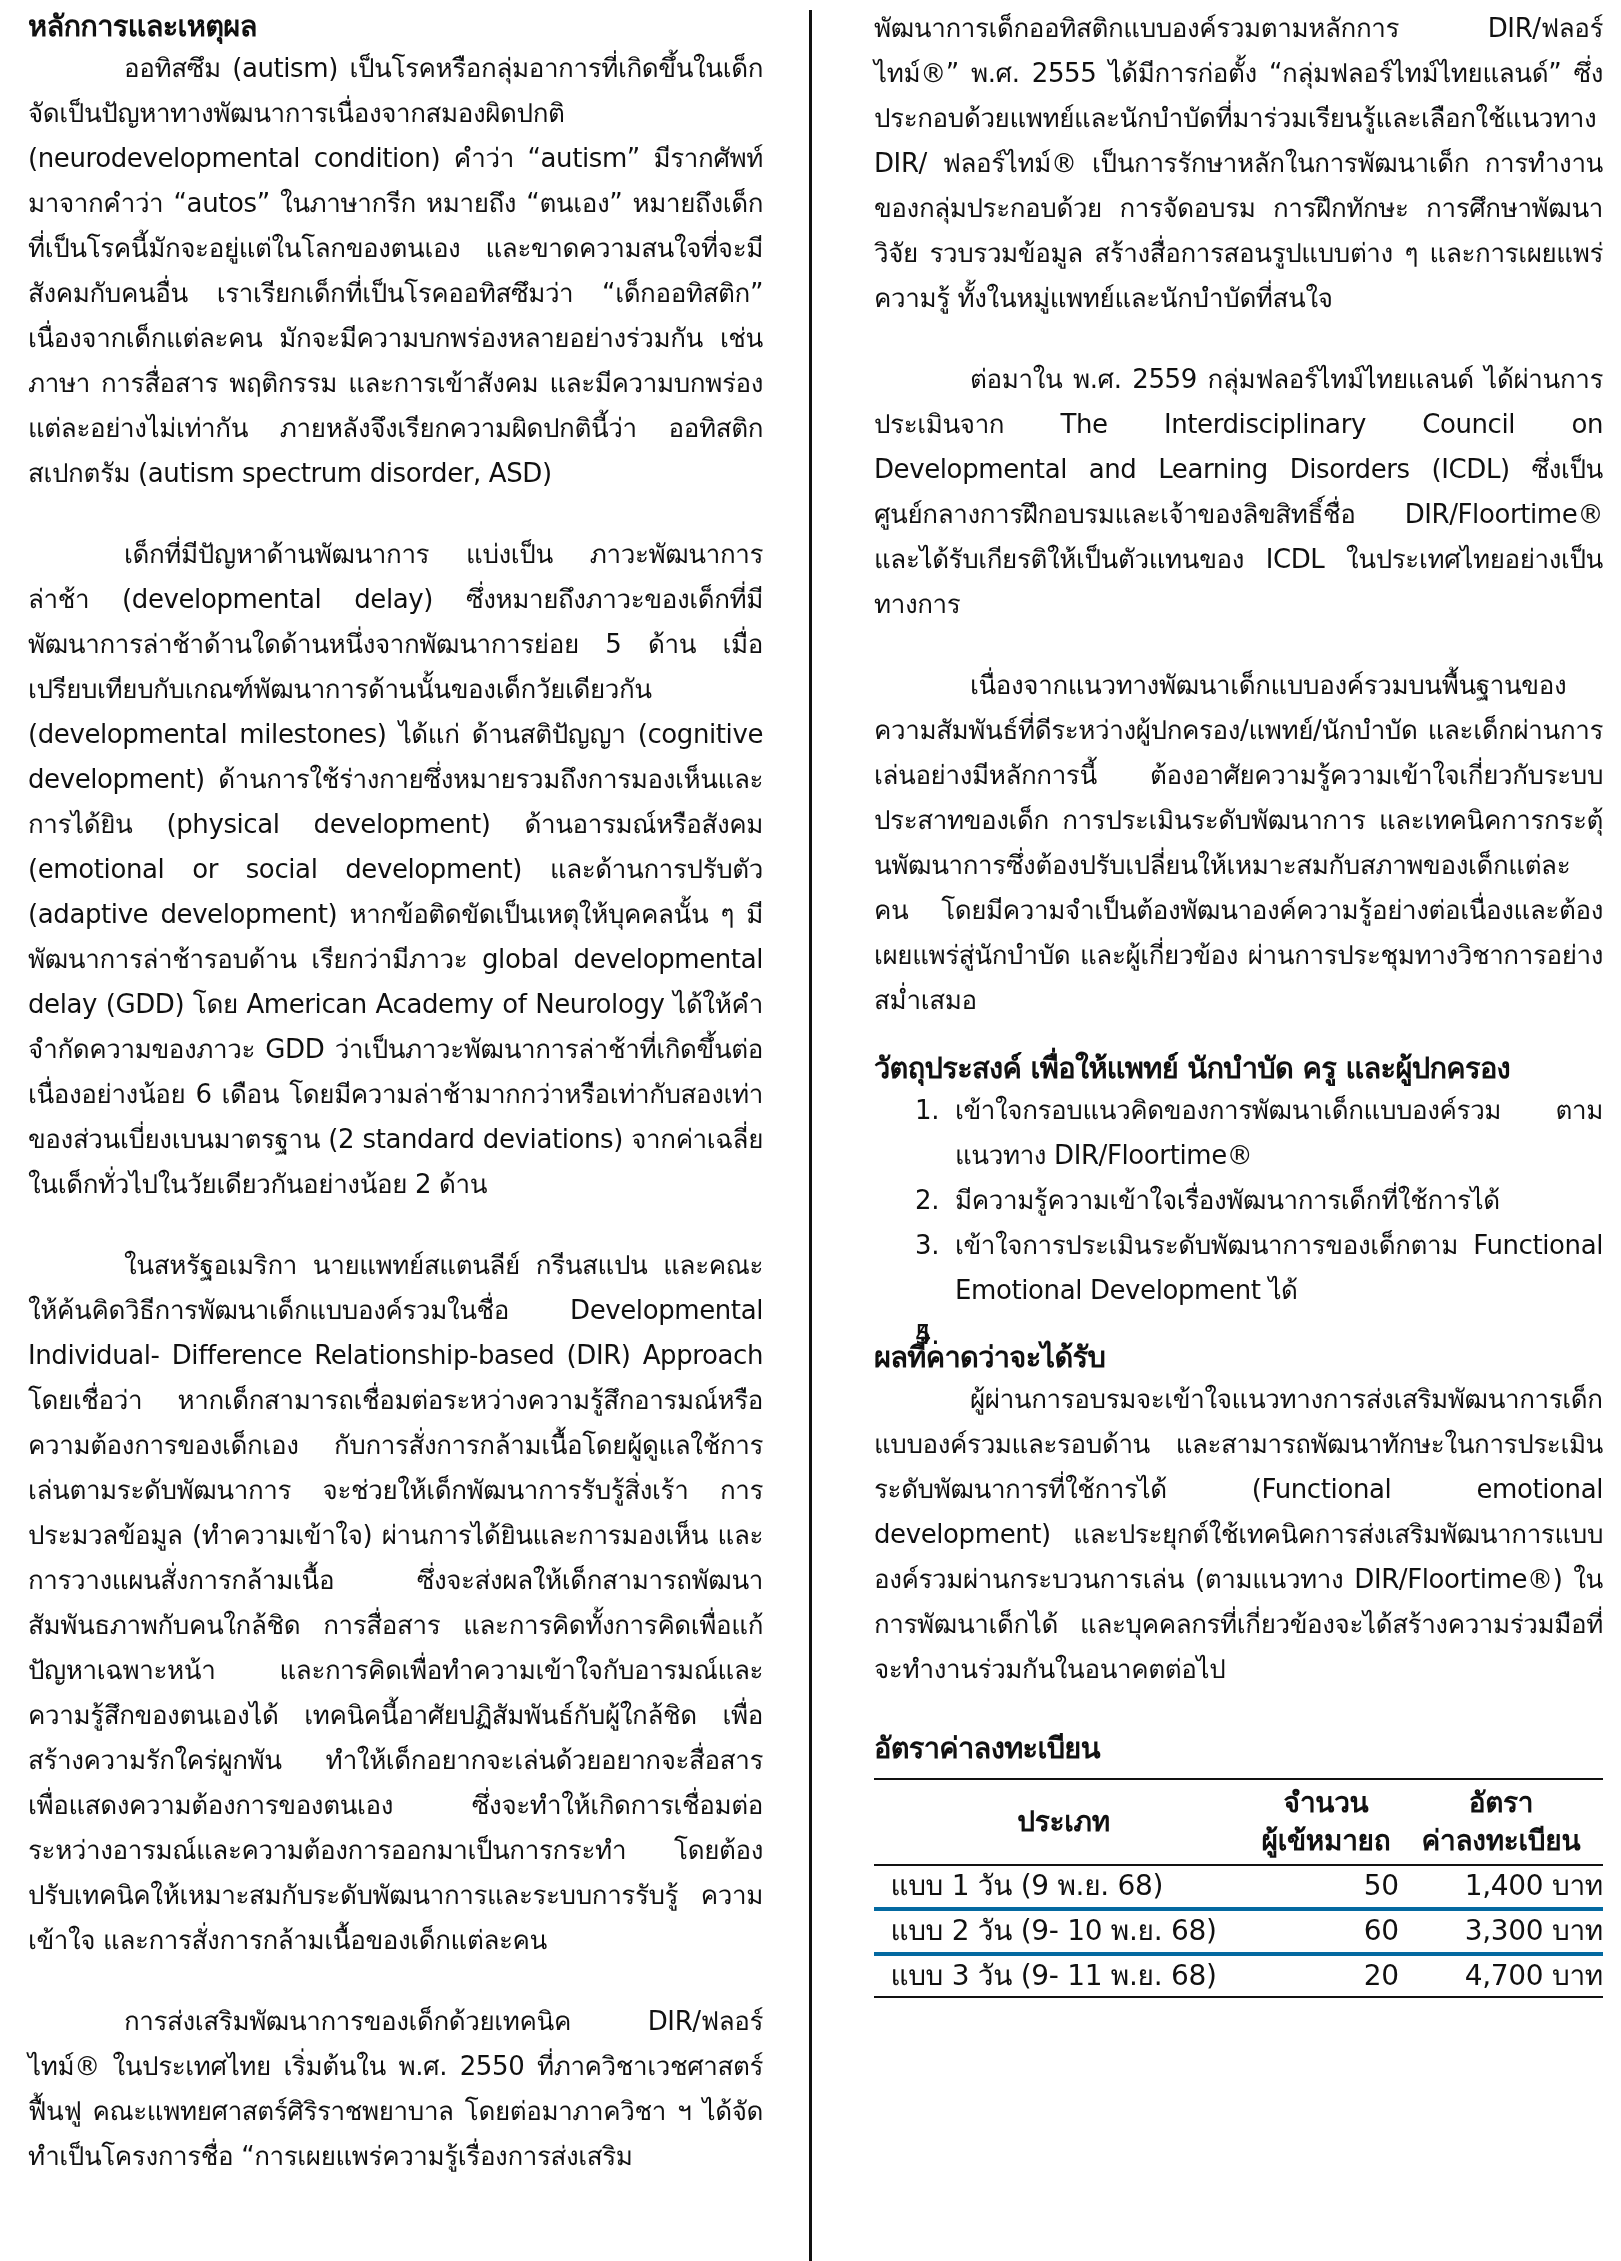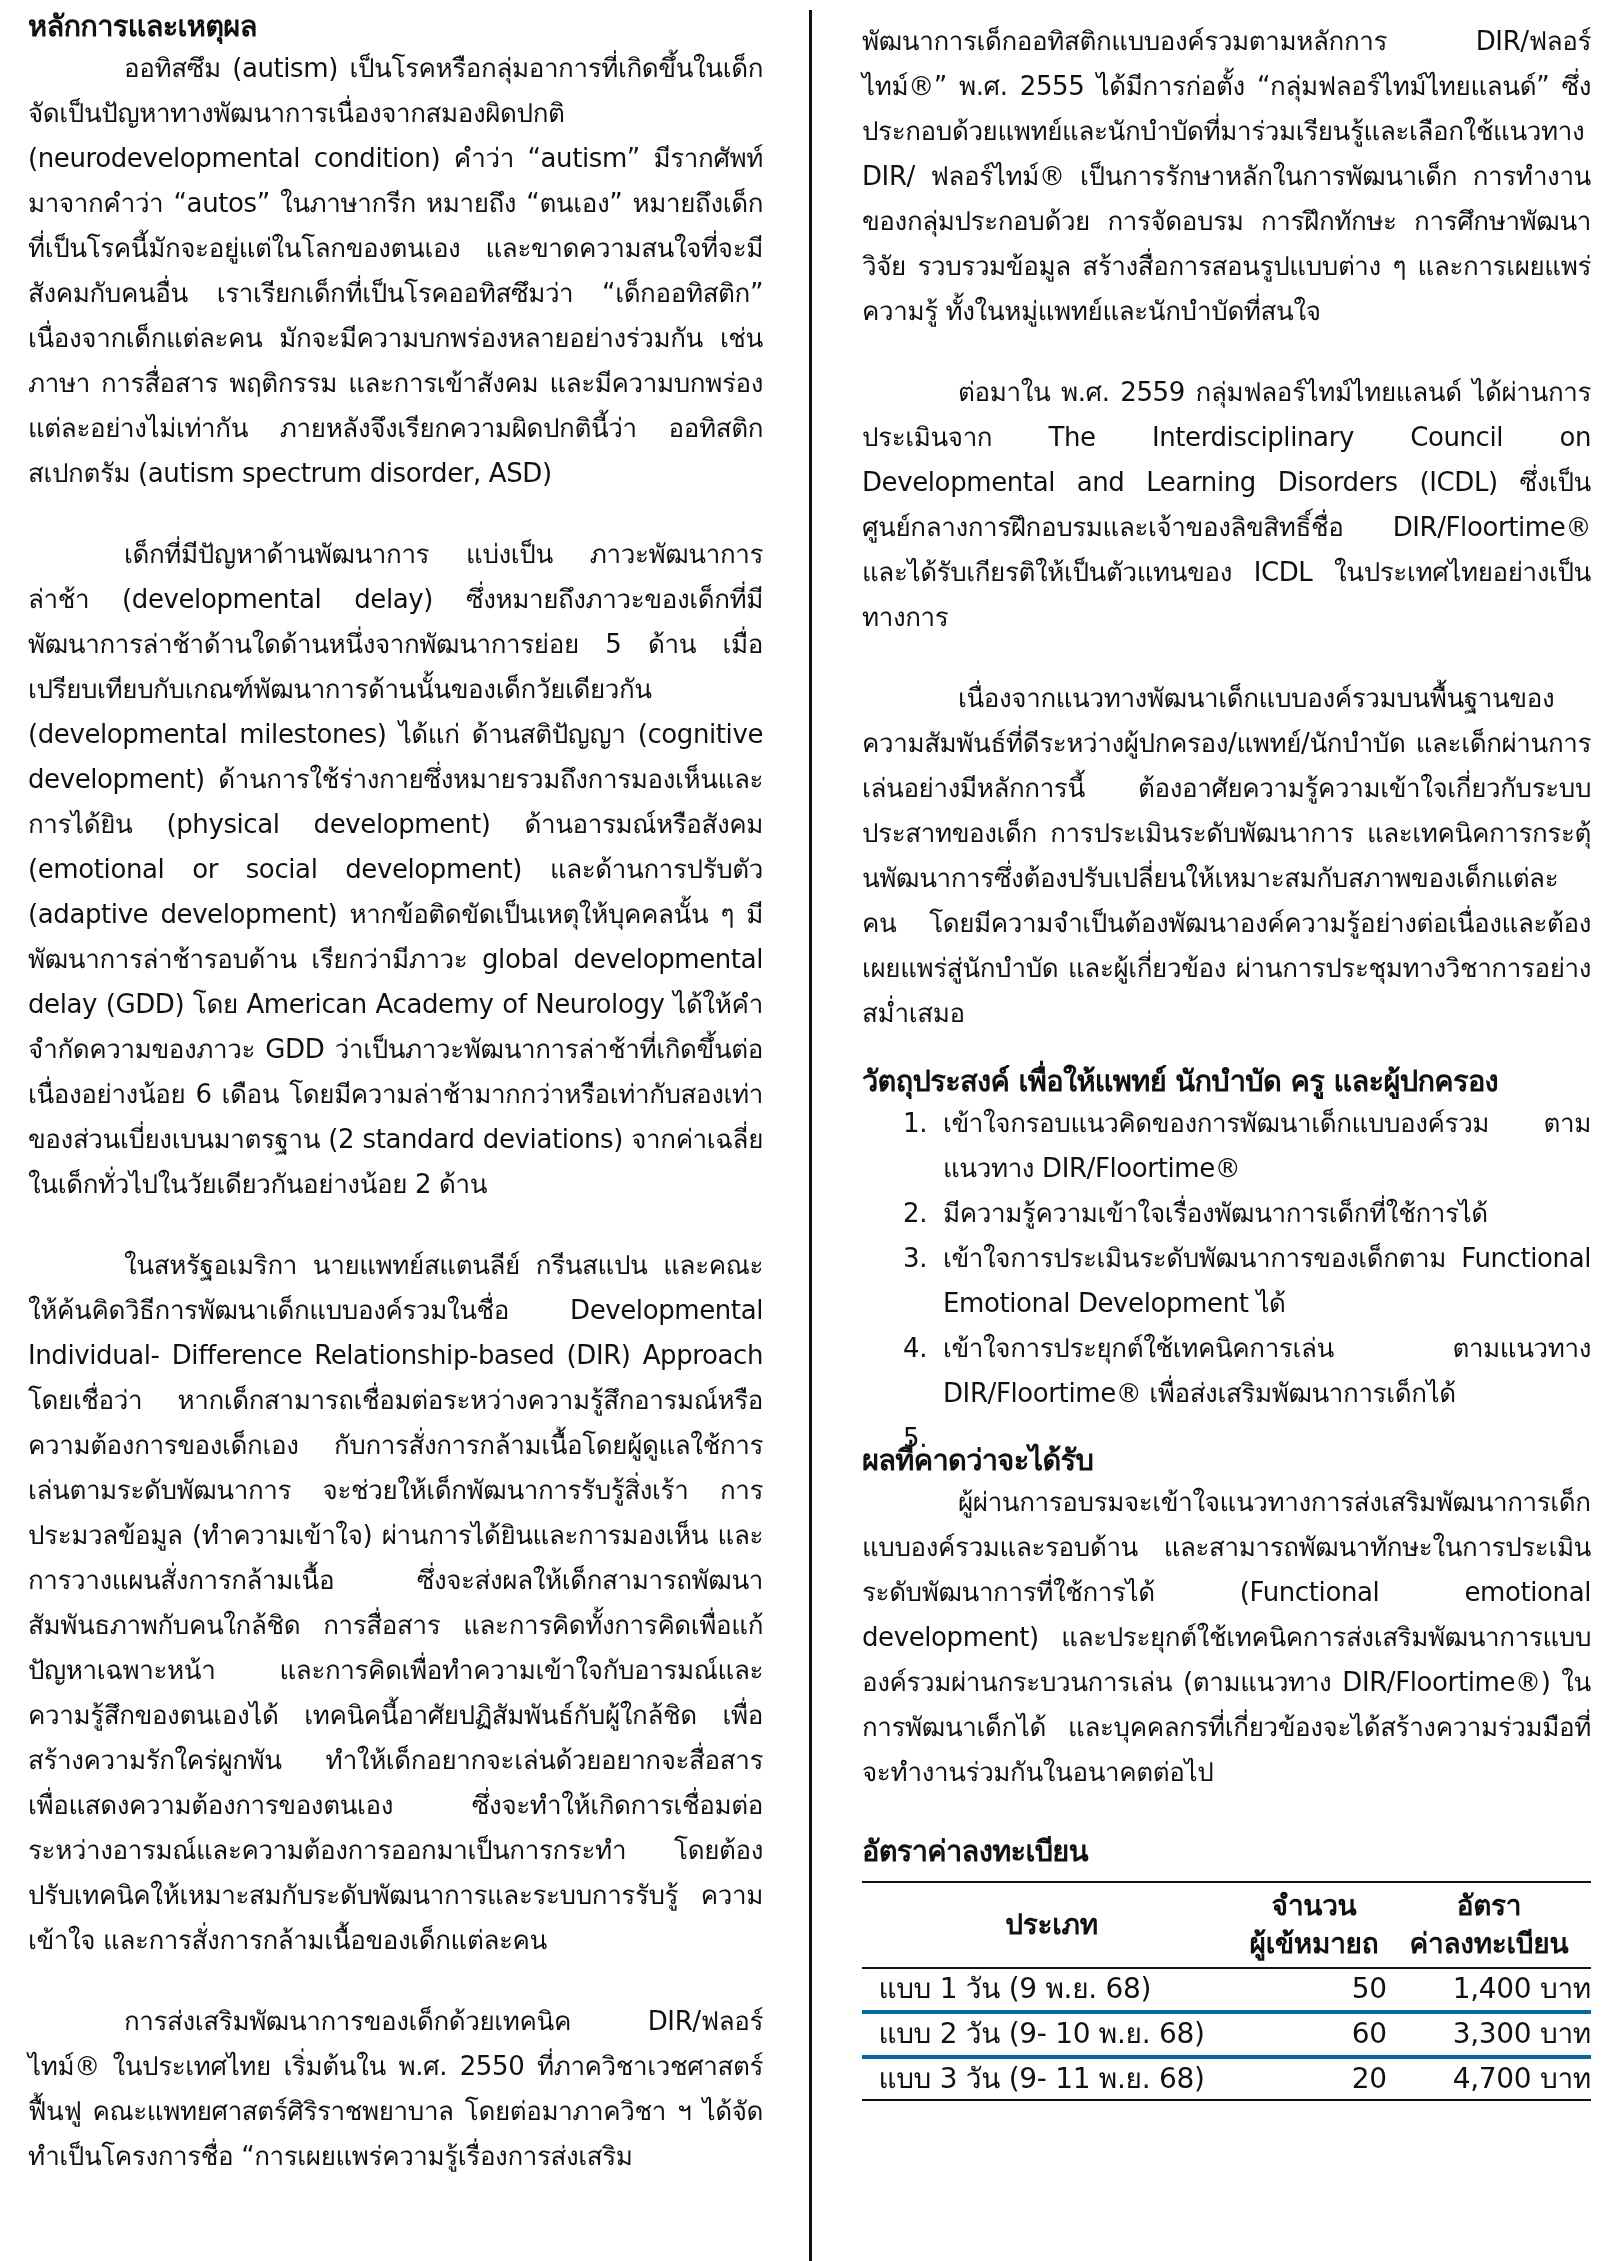--- a/index.html
+++ b/index.html
@@ -57,35 +57,35 @@
   <h2 class="h">หลักการและเหตุผล</h2>
   <p class="body">ออทิสซึม (autism) เป็นโรคหรือกลุ่มอาการที่เกิดขึ้นในเด็ก จัดเป็นปัญหาทางพัฒนาการเนื่องจากสมองผิดปกติ (neurodevelopmental condition) คำว่า “autism” มีรากศัพท์มาจากคำว่า “autos” ในภาษากรีก หมายถึง “ตนเอง” หมายถึงเด็กที่เป็นโรคนี้มักจะอยู่แต่ในโลกของตนเอง และขาดความสนใจที่จะมีสังคมกับคนอื่น เราเรียกเด็กที่เป็นโรคออทิสซึมว่า “เด็กออทิสติก” เนื่องจากเด็กแต่ละคน มักจะมีความบกพร่องหลายอย่างร่วมกัน เช่น ภาษา การสื่อสาร พฤติกรรม และการเข้าสังคม และมีความบกพร่องแต่ละอย่างไม่เท่ากัน ภายหลังจึงเรียกความผิดปกตินี้ว่า ออทิสติกสเปกตรัม (autism spectrum disorder, ASD)</p>
   <div class="gap"></div>
   <p class="body">เด็กที่มีปัญหาด้านพัฒนาการ แบ่งเป็น ภาวะพัฒนาการล่าช้า (developmental delay) ซึ่งหมายถึงภาวะของเด็กที่มีพัฒนาการล่าช้าด้านใดด้านหนึ่งจากพัฒนาการย่อย 5 ด้าน เมื่อเปรียบเทียบกับเกณฑ์พัฒนาการด้านนั้นของเด็กวัยเดียวกัน (developmental milestones) ได้แก่ ด้านสติปัญญา (cognitive development) ด้านการใช้ร่างกายซึ่งหมายรวมถึงการมองเห็นและการได้ยิน (physical development) ด้านอารมณ์หรือสังคม (emotional or social development) และด้านการปรับตัว (adaptive development) หากข้อติดขัดเป็นเหตุให้บุคคลนั้น ๆ มีพัฒนาการล่าช้ารอบด้าน เรียกว่ามีภาวะ global developmental delay (GDD) โดย American Academy of Neurology  ได้ให้คำจำกัดความของภาวะ GDD ว่าเป็นภาวะพัฒนาการล่าช้าที่เกิดขึ้นต่อเนื่องอย่างน้อย 6 เดือน โดยมีความล่าช้ามากกว่าหรือเท่ากับสองเท่าของส่วนเบี่ยงเบนมาตรฐาน (2 standard deviations) จากค่าเฉลี่ยในเด็กทั่วไปในวัยเดียวกันอย่างน้อย 2 ด้าน</p>
   <div class="gap"></div>
   <p class="body">ในสหรัฐอเมริกา นายแพทย์สแตนลีย์ กรีนสแปน และคณะให้ค้นคิดวิธีการพัฒนาเด็กแบบองค์รวมในชื่อ Developmental Individual- Difference Relationship-based (DIR) Approach โดยเชื่อว่า หากเด็กสามารถเชื่อมต่อระหว่างความรู้สึกอารมณ์หรือความต้องการของเด็กเอง กับการสั่งการกล้ามเนื้อโดยผู้ดูแลใช้การเล่นตามระดับพัฒนาการ  จะช่วยให้เด็กพัฒนาการรับรู้สิ่งเร้า การประมวลข้อมูล (ทำความเข้าใจ) ผ่านการได้ยินและการมองเห็น และการวางแผนสั่งการกล้ามเนื้อ ซึ่งจะส่งผลให้เด็กสามารถพัฒนาสัมพันธภาพกับคนใกล้ชิด การสื่อสาร และการคิดทั้งการคิดเพื่อแก้ปัญหาเฉพาะหน้า และการคิดเพื่อทำความเข้าใจกับอารมณ์และความรู้สึกของตนเองได้ เทคนิคนี้อาศัยปฏิสัมพันธ์กับผู้ใกล้ชิด เพื่อสร้างความรักใคร่ผูกพัน ทำให้เด็กอยากจะเล่นด้วยอยากจะสื่อสารเพื่อแสดงความต้องการของตนเอง ซึ่งจะทำให้เกิดการเชื่อมต่อระหว่างอารมณ์และความต้องการออกมาเป็นการกระทำ  โดยต้องปรับเทคนิคให้เหมาะสมกับระดับพัฒนาการและระบบการรับรู้ ความเข้าใจ และการสั่งการกล้ามเนื้อของเด็กแต่ละคน</p>
   <div class="gap"></div>
   <p class="body">การส่งเสริมพัฒนาการของเด็กด้วยเทคนิค DIR/ฟลอร์ไทม์® ในประเทศไทย เริ่มต้นใน พ.ศ. 2550 ที่ภาควิชาเวชศาสตร์ฟื้นฟู คณะแพทยศาสตร์ศิริราชพยาบาล โดยต่อมาภาควิชา ฯ ได้จัดทำเป็นโครงการชื่อ “การเผยแพร่ความรู้เรื่องการส่งเสริม</p>
 </div>
 
-<div class="col col-right" style="padding-top:19px;">
+<div class="col col-right" style="padding-top:6px;margin-left:12px;">
   <p class="body noindent">พัฒนาการเด็กออทิสติกแบบองค์รวมตามหลักการ DIR/ฟลอร์ไทม์®” พ.ศ. 2555 ได้มีการก่อตั้ง “กลุ่มฟลอร์ไทม์ไทยแลนด์” ซึ่งประกอบด้วยแพทย์และนักบำบัดที่มาร่วมเรียนรู้และเลือกใช้แนวทาง DIR/ ฟลอร์ไทม์® เป็นการรักษาหลักในการพัฒนาเด็ก การทำงานของกลุ่มประกอบด้วย การจัดอบรม การฝึกทักษะ การศึกษาพัฒนาวิจัย รวบรวมข้อมูล สร้างสื่อการสอนรูปแบบต่าง ๆ และการเผยแพร่ความรู้ ทั้งในหมู่แพทย์และนักบำบัดที่สนใจ</p>
   <div class="gap"></div>
   <p class="body">ต่อมาใน พ.ศ. 2559 กลุ่มฟลอร์ไทม์ไทยแลนด์ ได้ผ่านการประเมินจาก The Interdisciplinary Council on Developmental and Learning Disorders (ICDL) ซึ่งเป็นศูนย์กลางการฝึกอบรมและเจ้าของลิขสิทธิ์ชื่อ DIR/Floortime® และได้รับเกียรติให้เป็นตัวแทนของ ICDL ในประเทศไทยอย่างเป็นทางการ</p>
   <div class="gap"></div>
   <p class="body">เนื่องจากแนวทางพัฒนาเด็กแบบองค์รวมบนพื้นฐานของความสัมพันธ์ที่ดีระหว่างผู้ปกครอง/แพทย์/นักบำบัด และเด็กผ่านการเล่นอย่างมีหลักการนี้ ต้องอาศัยความรู้ความเข้าใจเกี่ยวกับระบบประสาทของเด็ก การประเมินระดับพัฒนาการ และเทคนิคการกระตุ้นพัฒนาการซึ่งต้องปรับเปลี่ยนให้เหมาะสมกับสภาพของเด็กแต่ละคน โดยมีความจำเป็นต้องพัฒนาองค์ความรู้อย่างต่อเนื่องและต้องเผยแพร่สู่นักบำบัด และผู้เกี่ยวข้อง ผ่านการประชุมทางวิชาการอย่างสม่ำเสมอ</p>
   <div class="gap-sm"></div>
 
   <section>
     <h2 class="h">วัตถุประสงค์ เพื่อให้แพทย์ นักบำบัด ครู และผู้ปกครอง</h2>
     <ol class="objs">
       <li><span class="num">1.</span><span>เข้าใจกรอบแนวคิดของการพัฒนาเด็กแบบองค์รวม ตามแนวทาง DIR/Floortime®</span></li>
       <li><span class="num">2.</span><span>มีความรู้ความเข้าใจเรื่องพัฒนาการเด็กที่ใช้การได้</span></li>
       <li><span class="num">3.</span><span>เข้าใจการประเมินระดับพัฒนาการของเด็กตาม Functional Emotional Development ได้</span></li>
-      <li><span class="num">4.</span><span>เข้าใจการประยุกต์ใช้เทคนิคการเล่น ตามแนวทาง DIR/Floortime® เพื่อส่งเสริมพัฒนาการเด็กได้</span></li>
+      <li><span class="num">4.</span></li>
       <li><span class="num">5.</span></li>
     </ol>
   </section>
   <div class="gap-sm"></div>
 
   <section>
     <h2 class="h">ผลที่คาดว่าจะได้รับ</h2>
     <p class="body">ผู้ผ่านการอบรมจะเข้าใจแนวทางการส่งเสริมพัฒนาการเด็กแบบองค์รวมและรอบด้าน และสามารถพัฒนาทักษะในการประเมินระดับพัฒนาการที่ใช้การได้ (Functional emotional development) และประยุกต์ใช้เทคนิคการส่งเสริมพัฒนาการแบบองค์รวมผ่านกระบวนการเล่น (ตามแนวทาง DIR/Floortime®) ในการพัฒนาเด็กได้ และบุคคลกรที่เกี่ยวข้องจะได้สร้างความร่วมมือที่จะทำงานร่วมกันในอนาคตต่อไป</p>
   </section>
   <div class="gap"></div>

